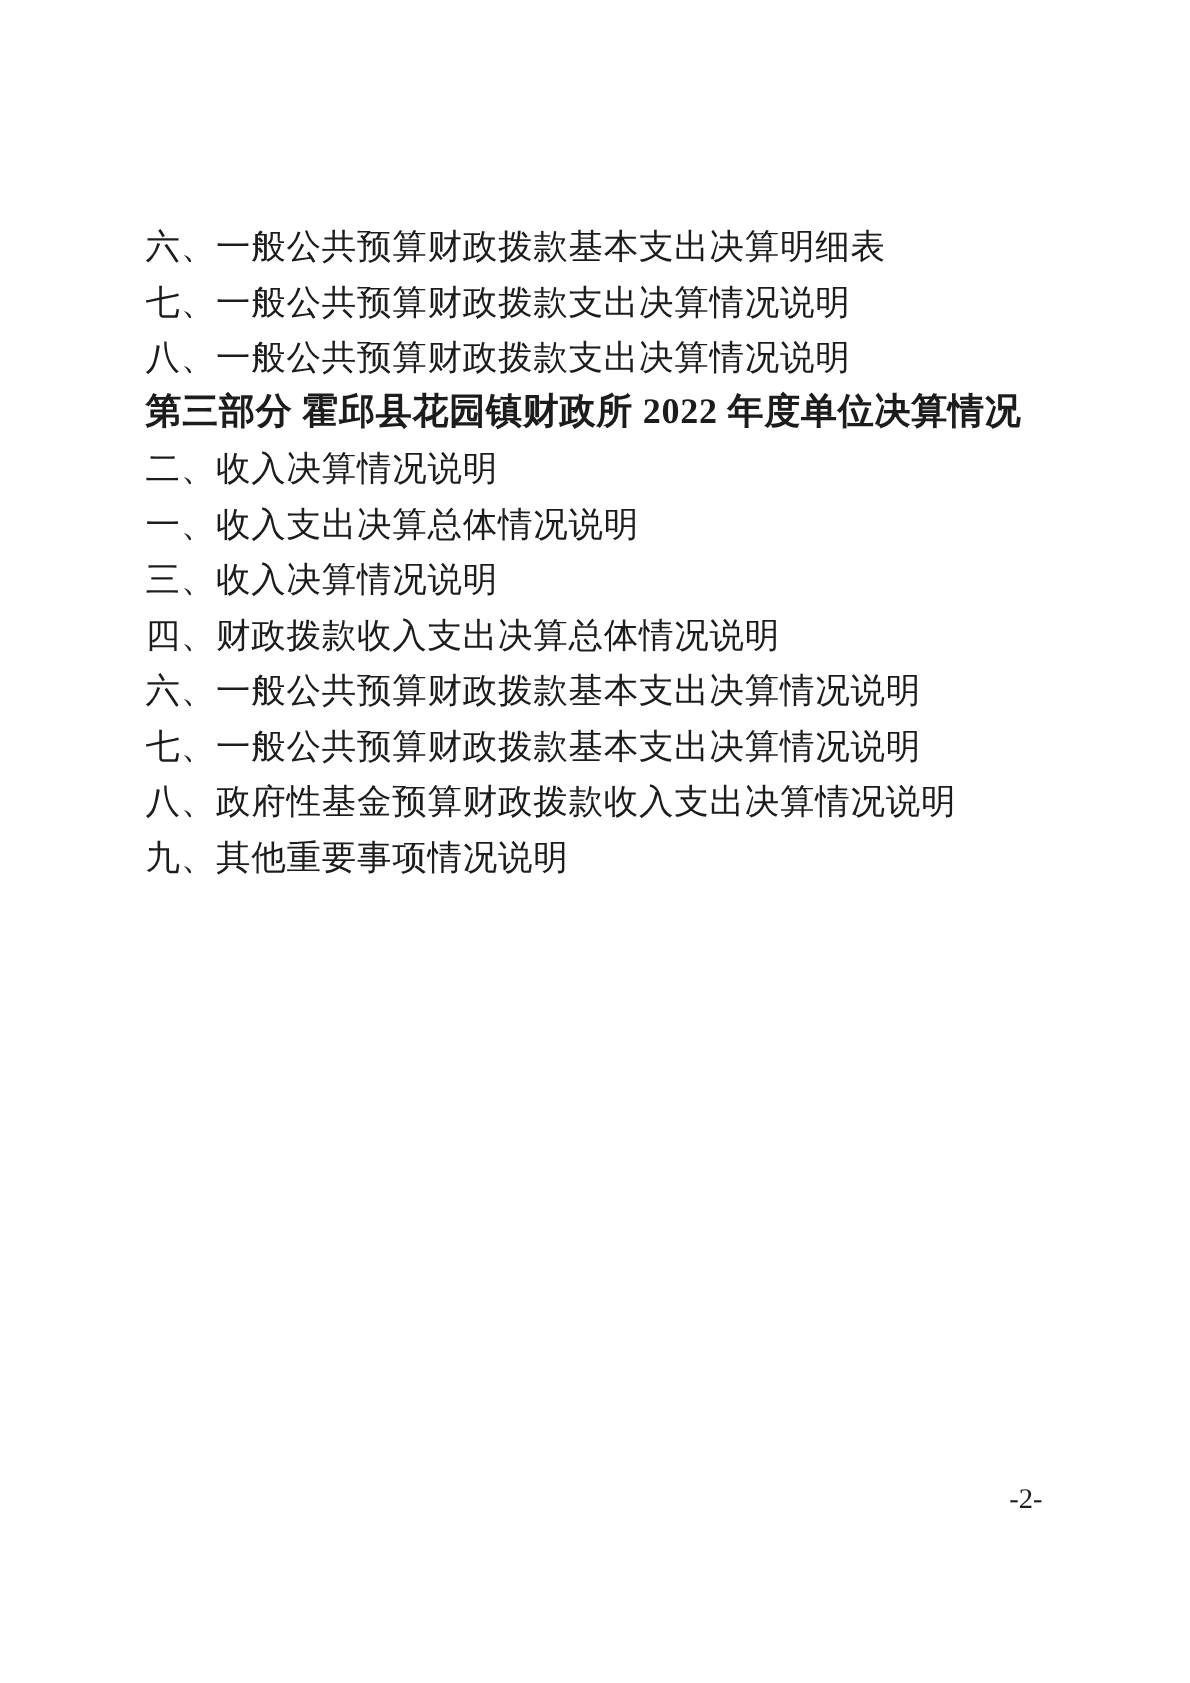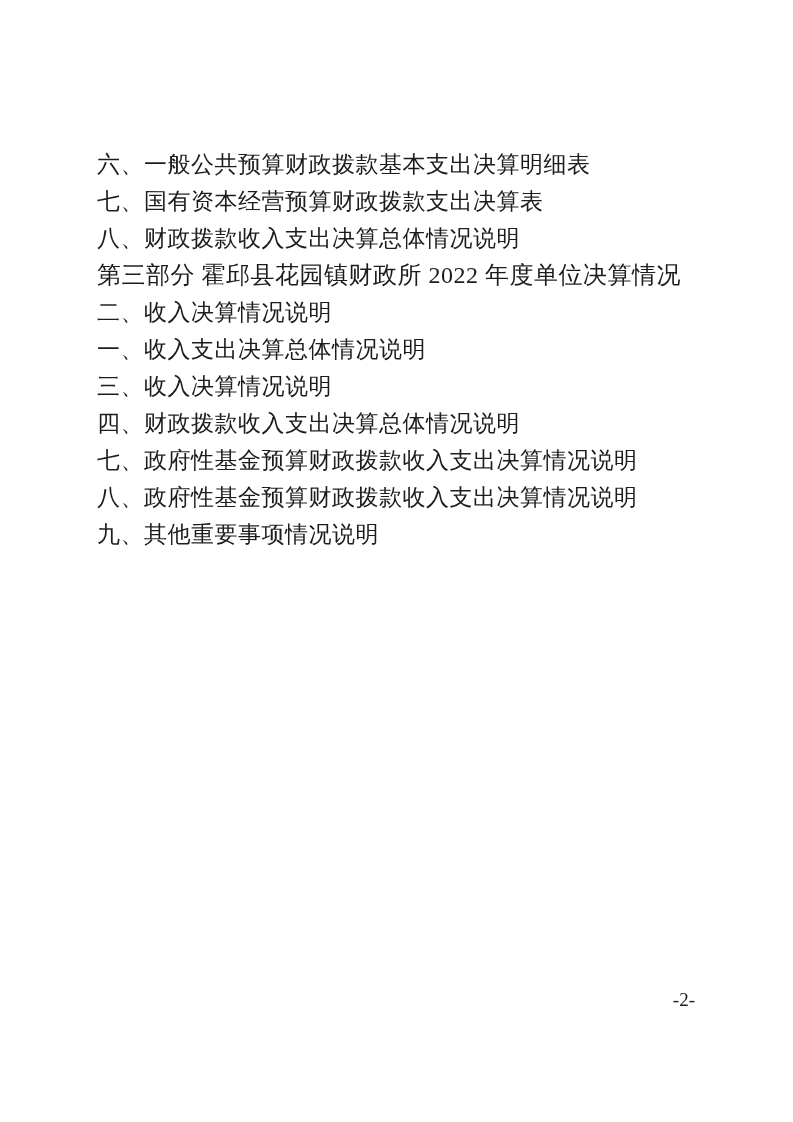--- a/index.html
+++ b/index.html
@@ -25,45 +25,46 @@
   .line {
     margin: 0;
     padding: 0;
     font-size: 23px;
     line-height: 37px;
     letter-spacing: 0.5px;
     white-space: pre-wrap;
     font-weight: 400;
   }
   .line.heading {
-    font-weight: 400;
+    font-weight: 700;
     font-size: 24px;
     letter-spacing: 0.5px;
   }
   .page-number {
     position: absolute;
     right: 98px;
     top: 988px;
     font-size: 19px;
     line-height: 24px;
     color: #1c1c1c;
     font-family: "Liberation Serif", "DejaVu Serif", serif;
   }
 </style>
 </head>
 <body>
 
 <div class="page">
   <div class="toc">
     <p class="line">六、一般公共预算财政拨款基本支出决算明细表</p>
-    <p class="line">七、国有资本经营预算财政拨款支出决算表</p>
-    <p class="line">八、财政拨款收入支出决算总体情况说明</p>
+    <p class="line">七、一般公共预算财政拨款支出决算情况说明</p>
+    <p class="line">八、一般公共预算财政拨款支出决算情况说明</p>
     <p class="line heading">第三部分 霍邱县花园镇财政所 2022 年度单位决算情况</p>
     <p class="line">二、收入决算情况说明</p>
     <p class="line">一、收入支出决算总体情况说明</p>
     <p class="line">三、收入决算情况说明</p>
     <p class="line">四、财政拨款收入支出决算总体情况说明</p>
-    <p class="line">七、政府性基金预算财政拨款收入支出决算情况说明</p>
+    <p class="line">六、一般公共预算财政拨款基本支出决算情况说明</p>
+    <p class="line">七、一般公共预算财政拨款基本支出决算情况说明</p>
     <p class="line">八、政府性基金预算财政拨款收入支出决算情况说明</p>
     <p class="line">九、其他重要事项情况说明</p>
   </div>
   <div class="page-number">-2-</div>
 </div>
 
 </body></html>

